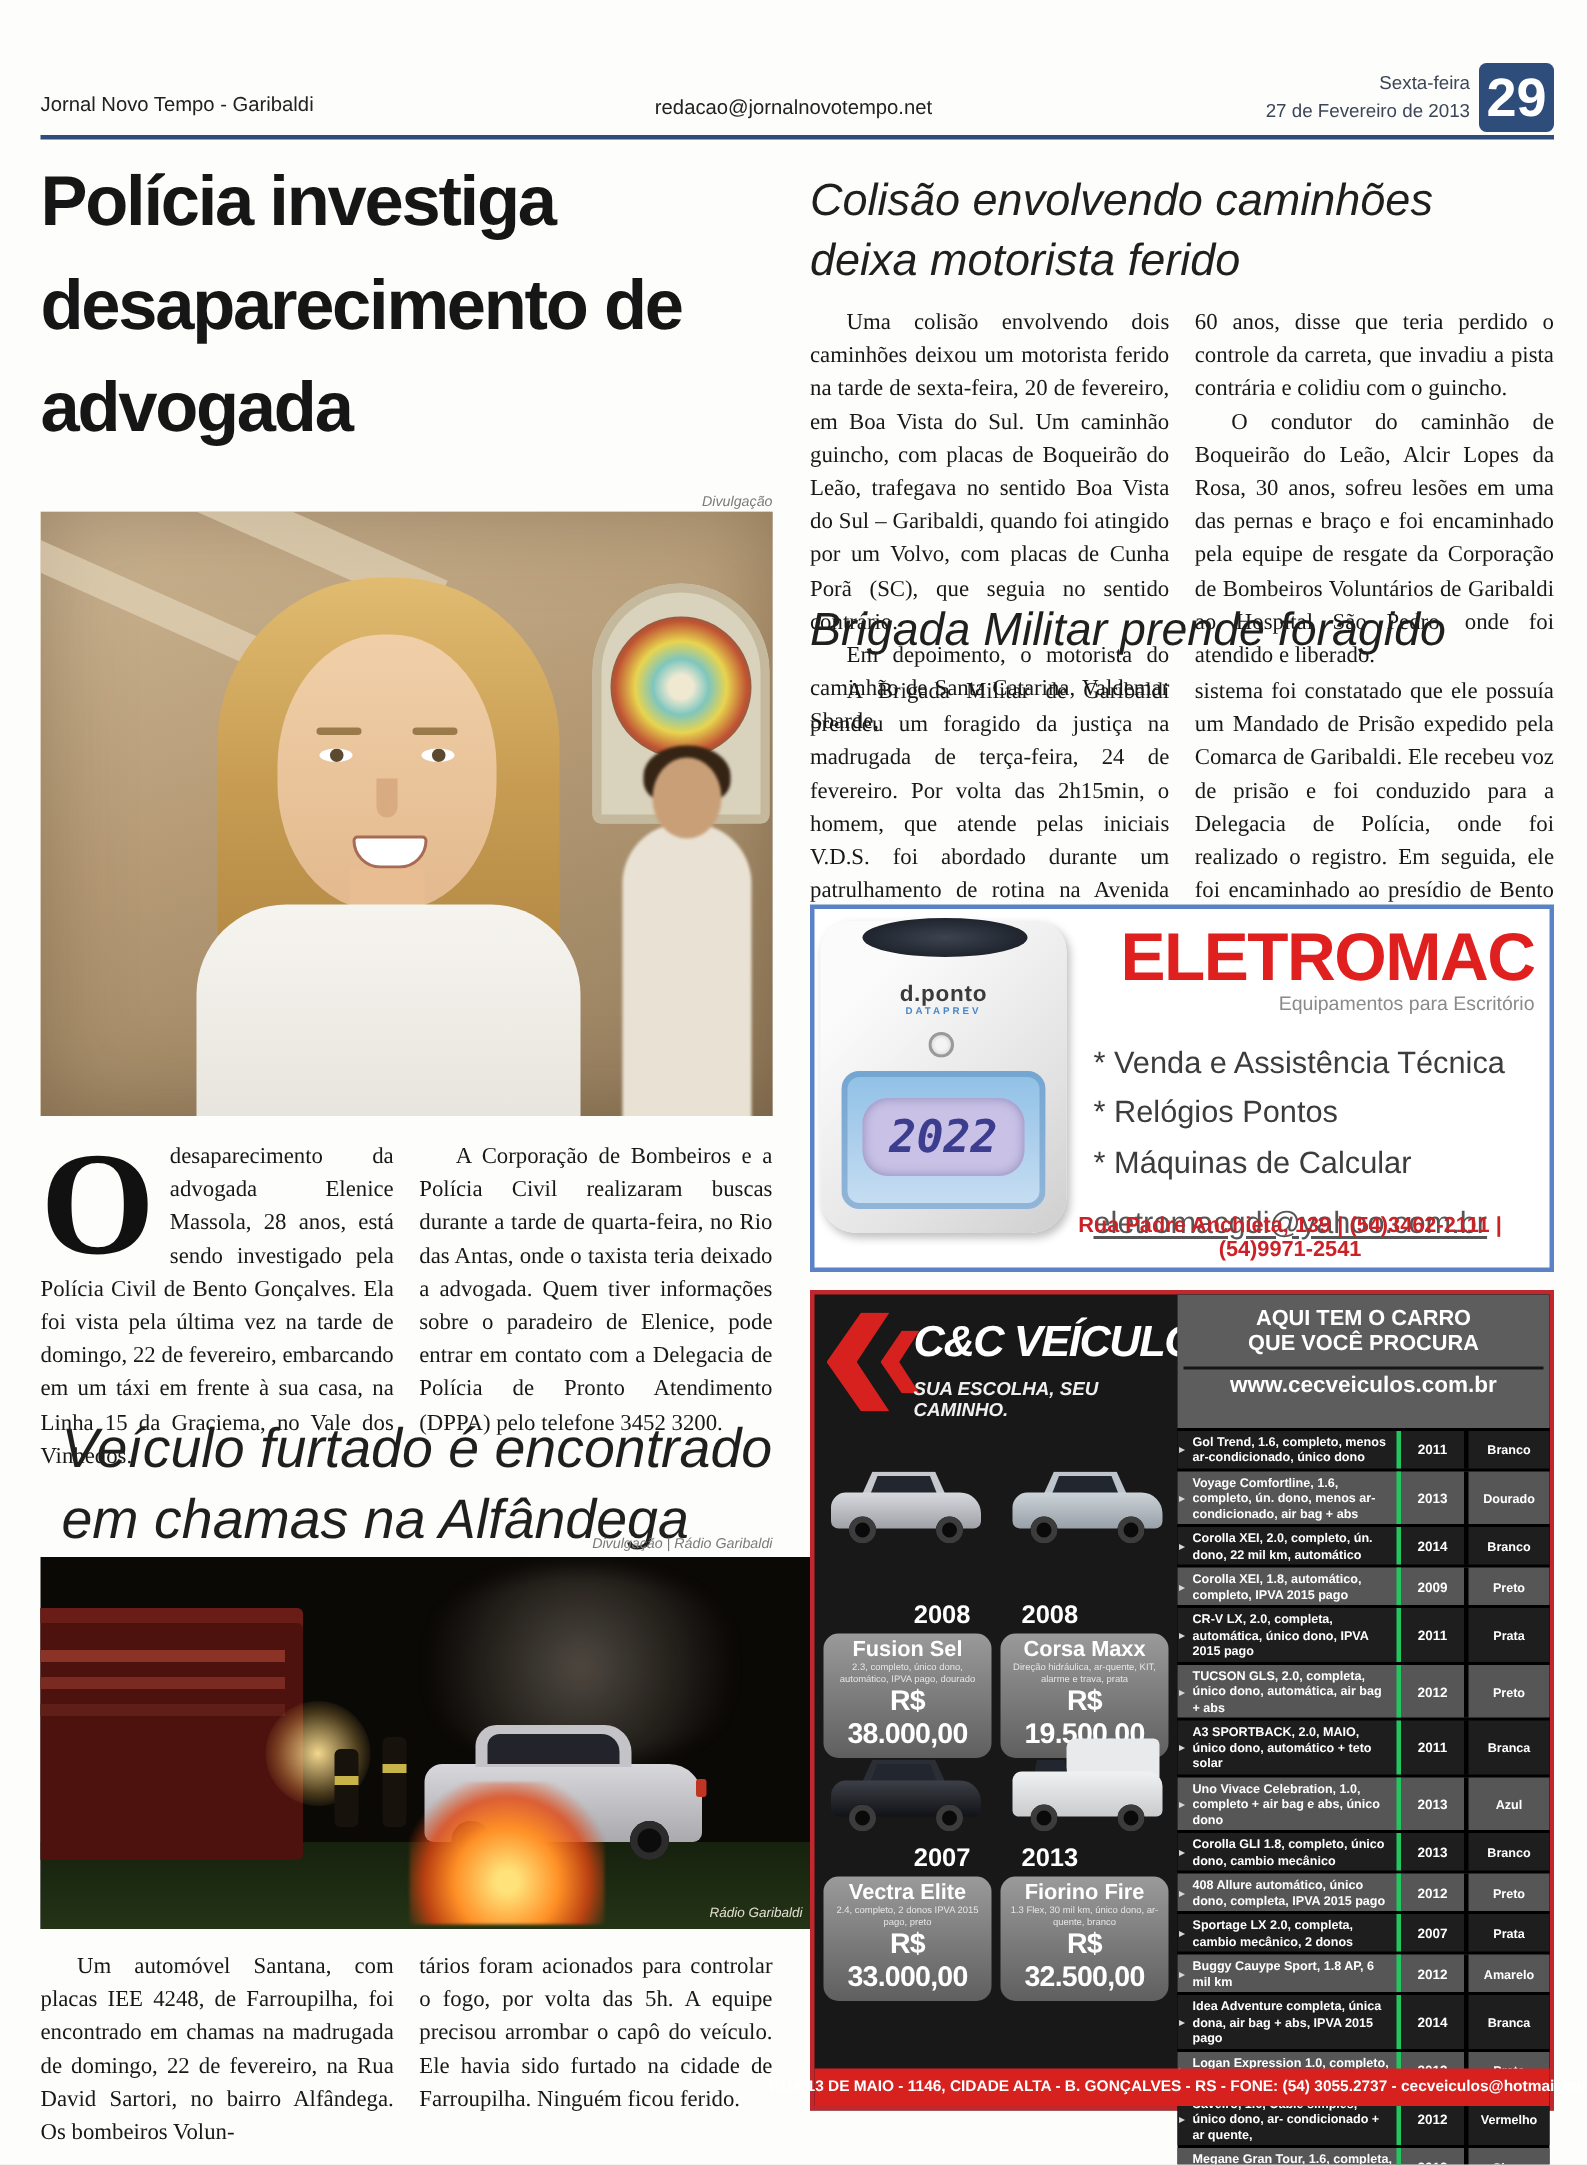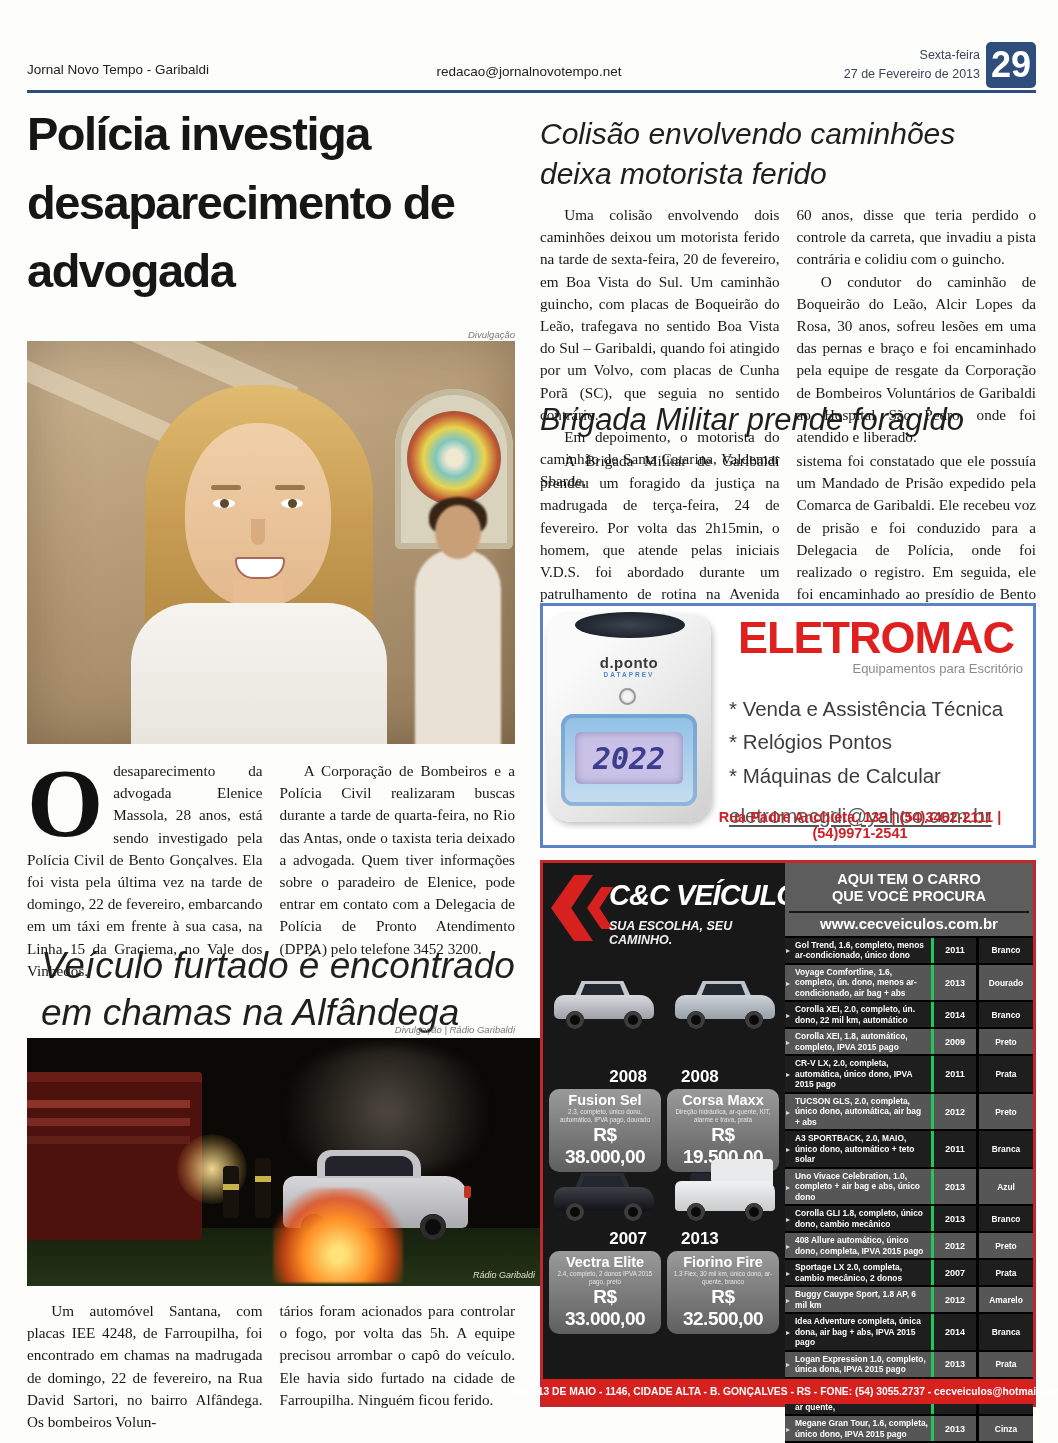--- a/index.html
+++ b/index.html
@@ -104,25 +104,25 @@
           background:linear-gradient(135deg,#fbfbfb 20%,#e2e2e2 70%,#cfcfcf);box-shadow:2px 3px 6px rgba(0,0,0,.25);}
   .dev-top{position:absolute;left:28px;top:-2px;width:110px;height:26px;border-radius:50%;
            background:radial-gradient(ellipse,#3c4450,#1d222b 75%);}
   .dev-brand{position:absolute;left:0;top:40px;width:100%;text-align:center;font-weight:bold;
              font-size:15px;color:#3a3a3a;letter-spacing:.5px;}
   .dev-brand small{display:block;font-size:6.5px;color:#4a88c8;letter-spacing:2px;}
   .dev-btn{position:absolute;left:72px;top:74px;width:17px;height:17px;border-radius:50%;
            background:radial-gradient(circle,#f4f4f4 30%,#b9b9b9);box-shadow:inset 0 0 0 2px #9a9a9a;}
   .dev-screen{position:absolute;left:14px;top:100px;width:136px;height:92px;border-radius:12px;
               background:linear-gradient(180deg,#8fc0e6,#c8def2);box-shadow:inset 0 0 0 4px rgba(90,140,190,.5);}
-  .dev-lcd{position:absolute;left:14px;top:18px;width:108px;height:52px;border-radius:6px;
+  .dev-lcd{position:absolute;left:14px;top:18px;width:108px;height:52px;border-radius:17px;
            background:#c9c2e6;box-shadow:inset 0 0 8px #8d86b8;display:flex;align-items:center;justify-content:center;
            font-family:"DejaVu Sans Mono",monospace;font-style:italic;font-weight:bold;font-size:30px;color:#3d3d8f;}
   .ele-right{position:absolute;left:186px;top:8px;right:10px;}
-  .ele-title{font-size:45px;font-weight:bold;color:#e0201f;letter-spacing:-1px;text-align:center;line-height:1.05;}
+  .ele-title{font-size:45px;font-weight:bold;color:#e0201f;letter-spacing:-1px;text-align:right;line-height:1.05;}
   .ele-sub{text-align:right;font-size:13px;color:#8a8a8a;margin-top:0;}
   .ele-items{margin-top:16px;font-size:20.5px;color:#3c3c3c;line-height:1.62;}
   .ele-mail{margin-top:12px;font-size:20.5px;color:#555;text-decoration:underline;}
   .ele-addr{position:absolute;left:150px;right:6px;bottom:4px;text-align:center;
             font-size:14.5px;font-weight:bold;color:#cc2127;}
 
   
   .ad-cec{position:absolute;left:540px;top:860px;width:496px;height:547px;background:#181818;
           border:3px solid #c1272d;box-sizing:border-box;}
   .cec-left{position:absolute;left:0;top:0;width:242px;bottom:25px;}
@@ -154,21 +154,21 @@
   .pl1{top:226px;} .pl2{top:388px;}
   .plate{flex:1;border-radius:10px;background:linear-gradient(180deg,#9a9a9a,#5f5f5f);
          text-align:center;padding:3px 2px 4px;color:#fff;}
   .plate .nm{font-size:14.5px;font-weight:bold;}
   .plate .ds{font-size:6.3px;color:#e6e6e6;line-height:1.25;min-height:16px;}
   .plate .pr{font-size:19px;font-weight:bold;letter-spacing:-.5px;}
   .cec-foot{position:absolute;left:0;right:0;bottom:0;height:25px;background:#d6211f;display:flex;
             align-items:center;justify-content:center;font-size:10.3px;font-weight:bold;color:#fff;white-space:nowrap;}
 
   .cec-right{position:absolute;left:242px;right:0;top:0;bottom:25px;display:flex;flex-direction:column;background:#000;}
-  .cec-head{background:#5d5d5d;padding:8px 4px 0;text-align:center;color:#fff;font-weight:bold;}
+  .cec-head{background:#5d5d5d;padding:8px 4px 16px;text-align:center;color:#fff;font-weight:bold;}
   .cec-head .l1{font-size:14.5px;line-height:1.2;}
   .cec-head .www{font-size:15px;margin-top:5px;padding:2px 0 4px;border-top:2px solid #161616;}
   .car-table{flex:1;display:flex;flex-direction:column;gap:2px;padding-top:2px;background:#000;}
   .t-row{flex:1;display:flex;align-items:stretch;background:#1e1e1e;position:relative;}
   .t-row.alt{background:#565656;}
   .t-mark{position:absolute;left:1px;top:50%;transform:translateY(-50%);font-size:8px;color:#d8d8d8;}
   .t-desc{flex:1;padding:2px 3px 2px 10px;font-size:8.4px;font-weight:bold;color:#fff;line-height:1.25;
           display:flex;align-items:center;}
   .t-year{width:42px;border-left:3px solid #22c55e;display:flex;align-items:center;justify-content:center;
           font-size:9px;font-weight:bold;color:#fff;}

